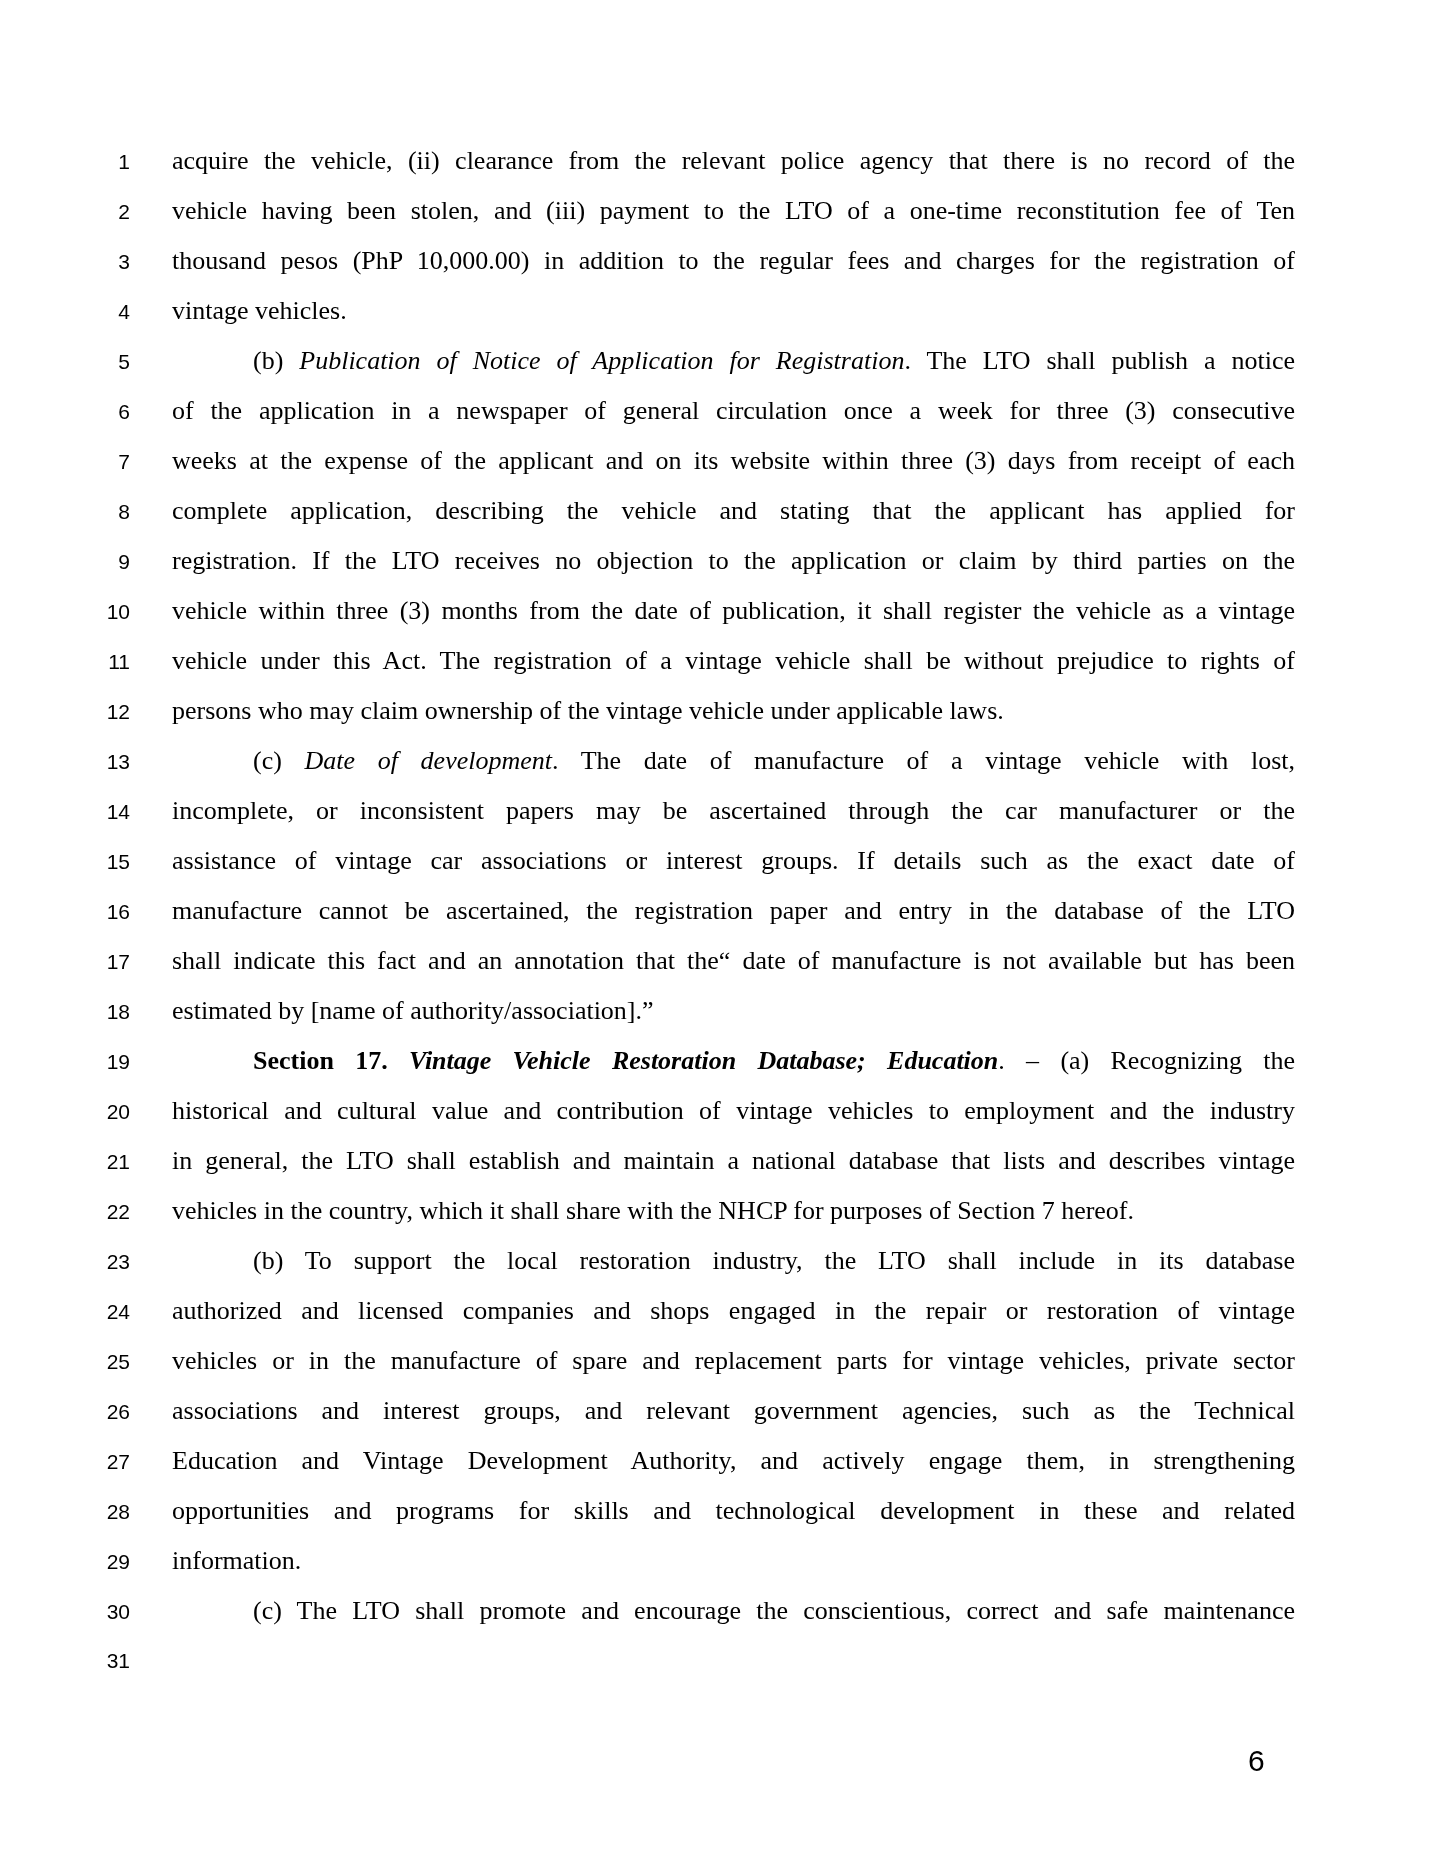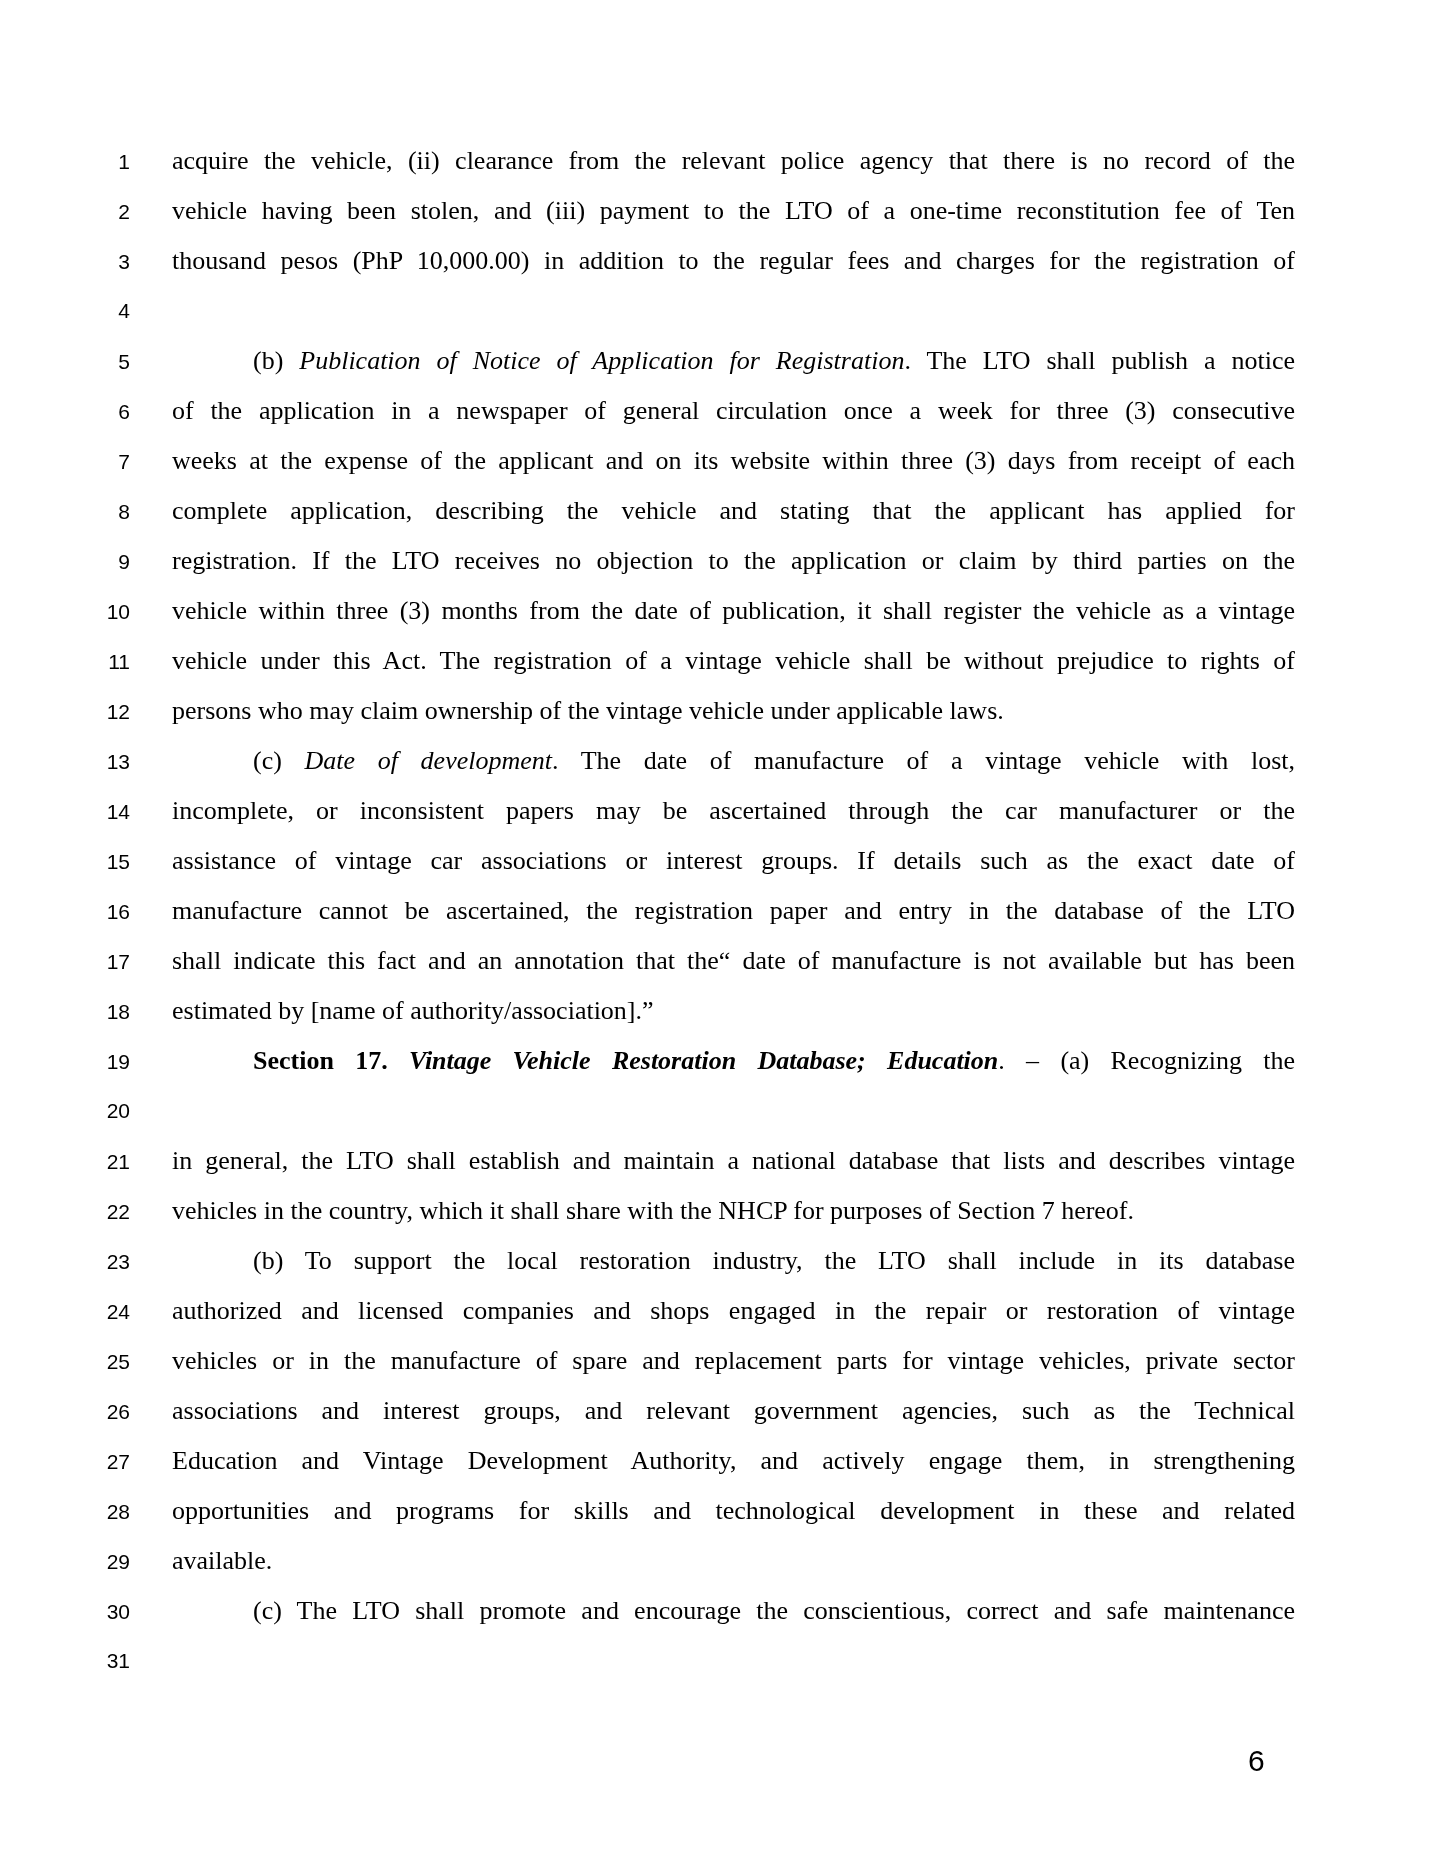--- a/index.html
+++ b/index.html
@@ -77,20 +77,21 @@
       <div class="row justify">
         <span class="num">2</span>
         <div class="text"><span class="seg-n">vehicle having  been stolen,  and (iii) payment to the LTO of a one-time reconstitution fee of Ten</span></div>
       </div>
       <div class="row justify">
         <span class="num">3</span>
         <div class="text"><span class="seg-n">thousand pesos (PhP 10,000.00) in addition to the regular fees and charges for the registration of</span></div>
       </div>
       <div class="row">
         <span class="num">4</span>
+        <div class="text"><span class="seg-n">vintage vehicles.</span></div>
       </div>
       <div class="row justify">
         <span class="num">5</span>
         <div class="text"><span class="indent-spacer"></span><span class="seg-n">(b) </span><span class="seg-i">Publication of Notice of Application for Registration</span><span class="seg-n">. The LTO shall publish a notice</span></div>
       </div>
       <div class="row justify">
         <span class="num">6</span>
         <div class="text"><span class="seg-n">of the application in a newspaper of general circulation once a week for three (3) consecutive</span></div>
       </div>
       <div class="row justify">
@@ -140,20 +141,21 @@
       <div class="row">
         <span class="num">18</span>
         <div class="text"><span class="seg-n">estimated by [name of authority/association].”</span></div>
       </div>
       <div class="row justify">
         <span class="num">19</span>
         <div class="text"><span class="indent-spacer"></span><span class="seg-b">Section 17. </span><span class="seg-bi">Vintage Vehicle Restoration Database; Education</span><span class="seg-n">. – (a) Recognizing the</span></div>
       </div>
       <div class="row justify">
         <span class="num">20</span>
+        <div class="text"><span class="seg-n">historical and cultural value and contribution of vintage vehicles to employment and the industry</span></div>
       </div>
       <div class="row justify">
         <span class="num">21</span>
         <div class="text"><span class="seg-n">in general, the LTO shall establish and maintain a national database that lists and describes vintage</span></div>
       </div>
       <div class="row">
         <span class="num">22</span>
         <div class="text"><span class="seg-n">vehicles in the country, which it shall share with the NHCP for purposes of Section 7 hereof.</span></div>
       </div>
       <div class="row justify">
@@ -175,21 +177,21 @@
       <div class="row justify">
         <span class="num">27</span>
         <div class="text"><span class="seg-n">Education and Vintage Development Authority, and actively engage them, in strengthening</span></div>
       </div>
       <div class="row justify">
         <span class="num">28</span>
         <div class="text"><span class="seg-n">opportunities and programs for skills and technological development in these and related</span></div>
       </div>
       <div class="row">
         <span class="num">29</span>
-        <div class="text"><span class="seg-n">available.</span></div>
+        <div class="text"><span class="seg-n">information.</span></div>
       </div>
       <div class="row justify">
         <span class="num">30</span>
         <div class="text"><span class="indent-spacer"></span><span class="seg-n">(c) The LTO shall promote and encourage the conscientious, correct and safe maintenance</span></div>
       </div>
       <div class="row">
         <span class="num">31</span>
       </div>
     </div>
   <div class="pagenum">6</div>

